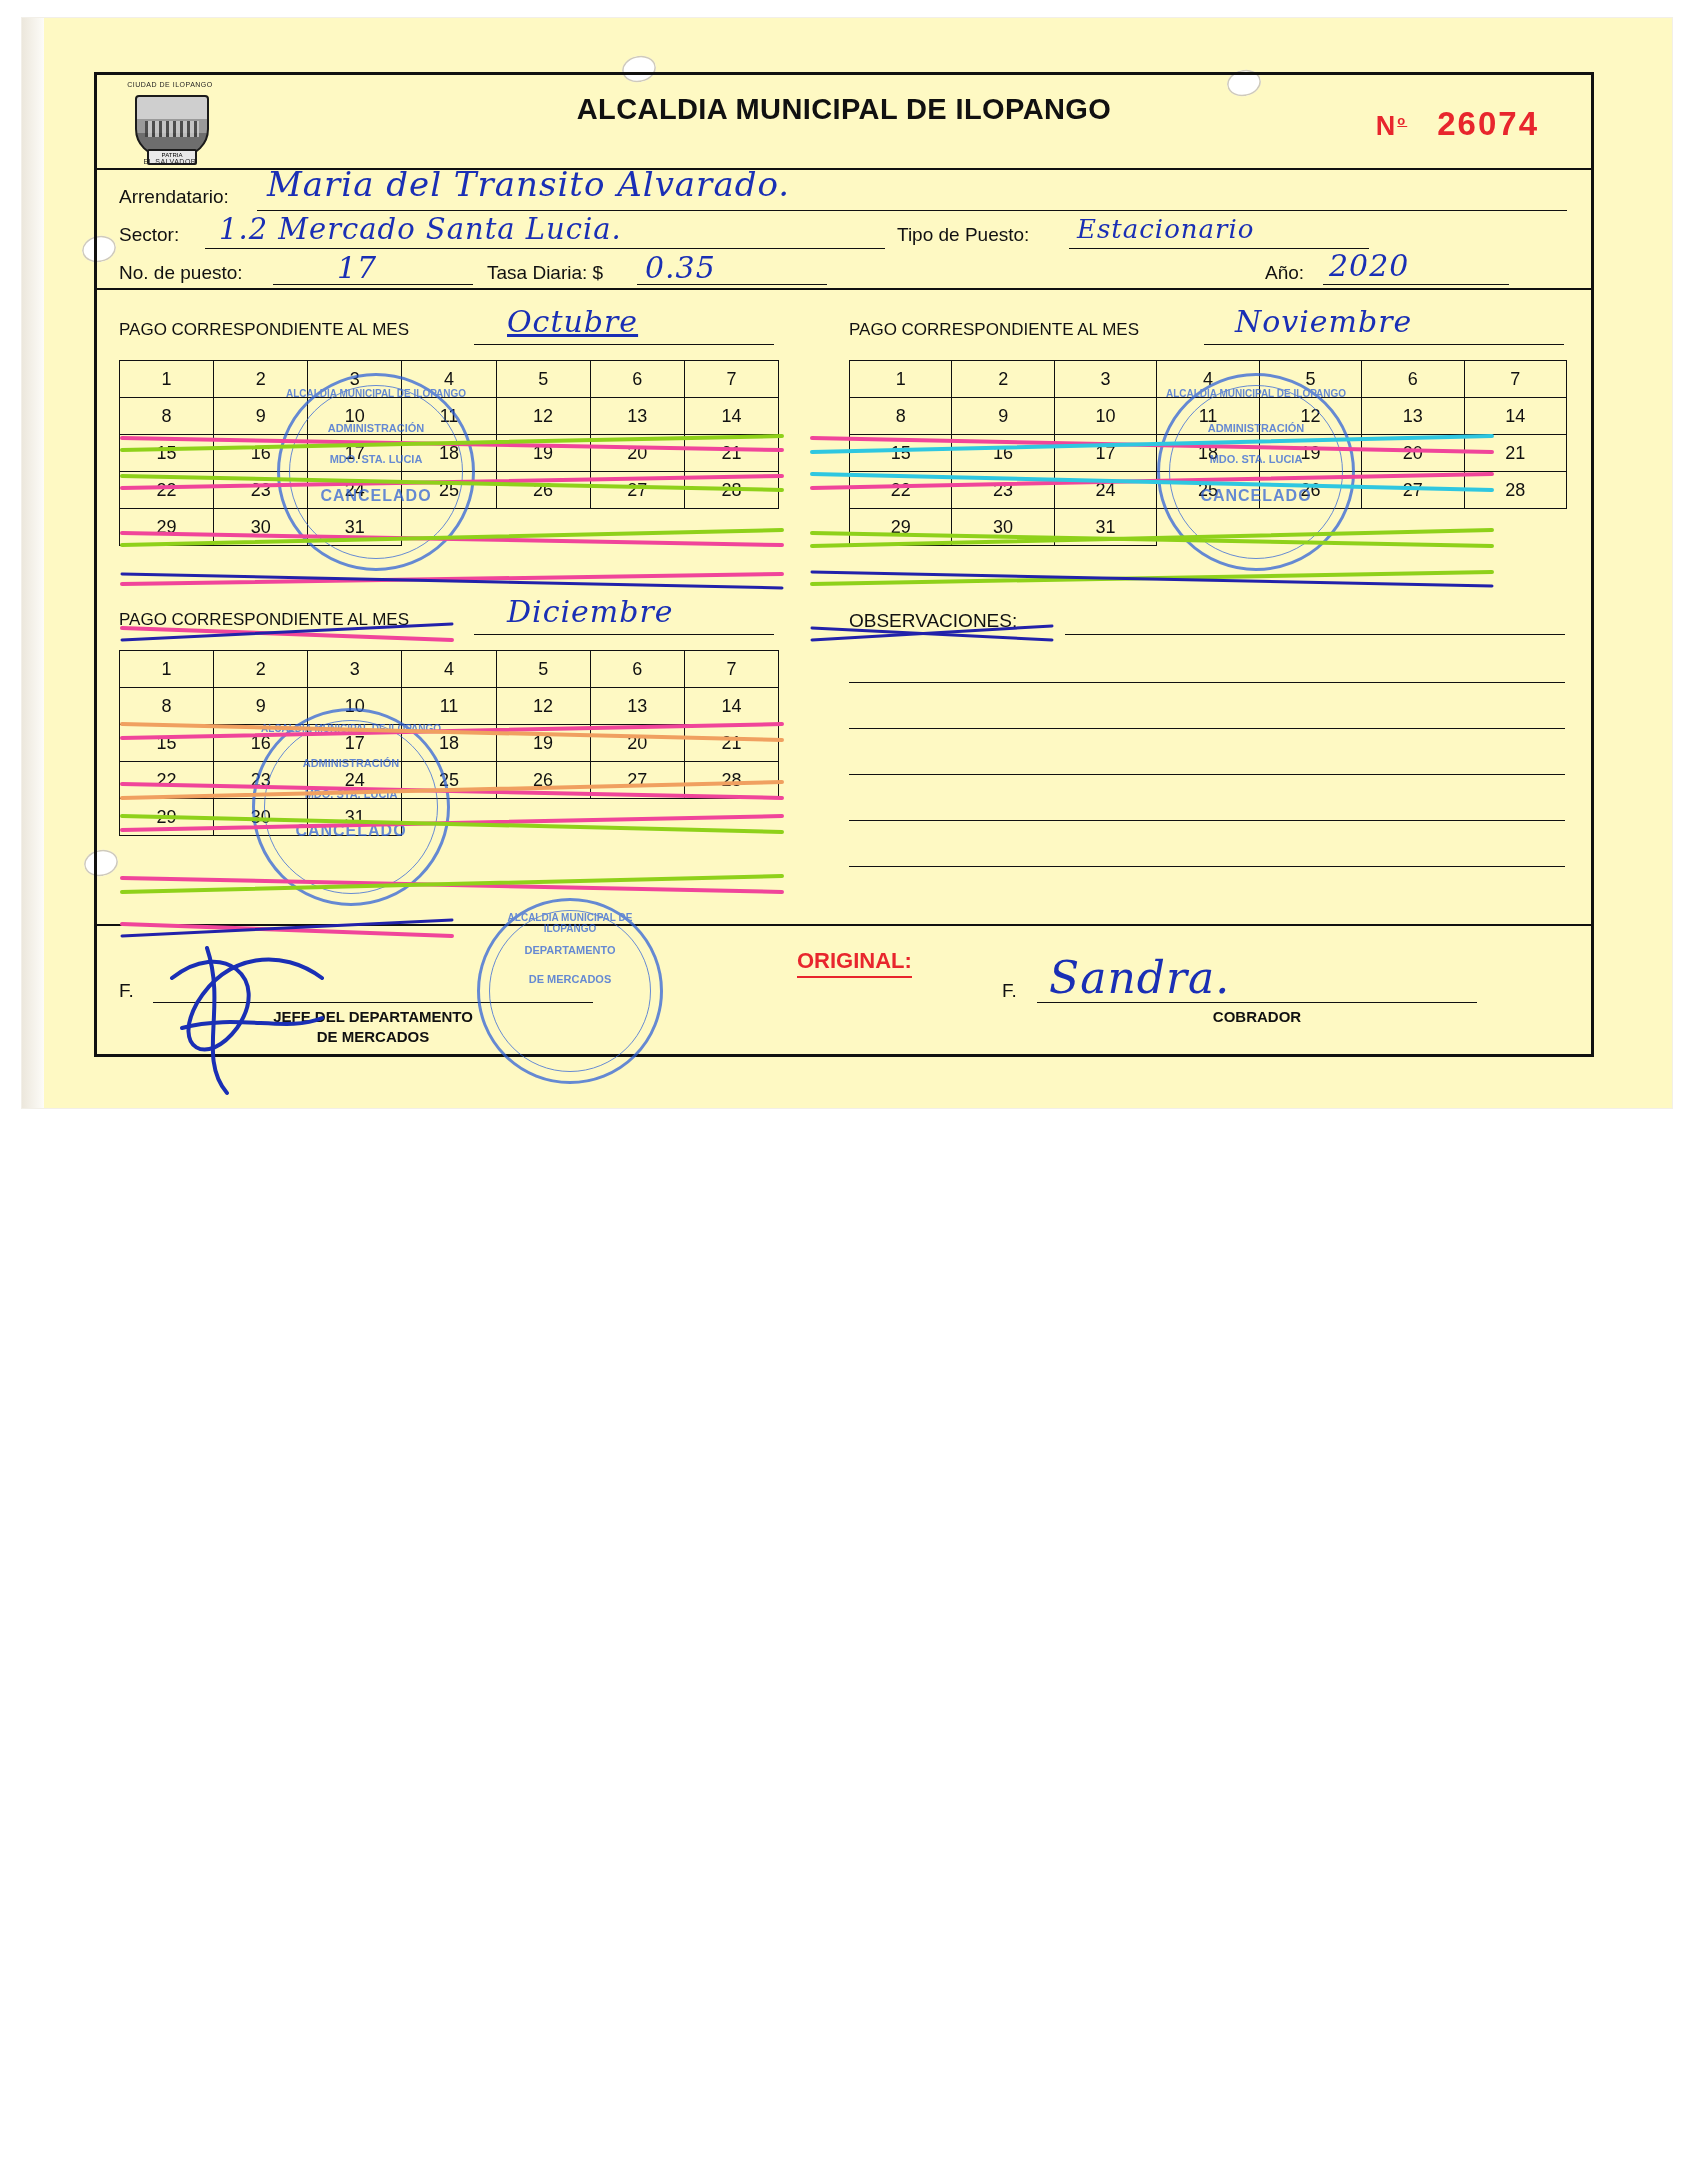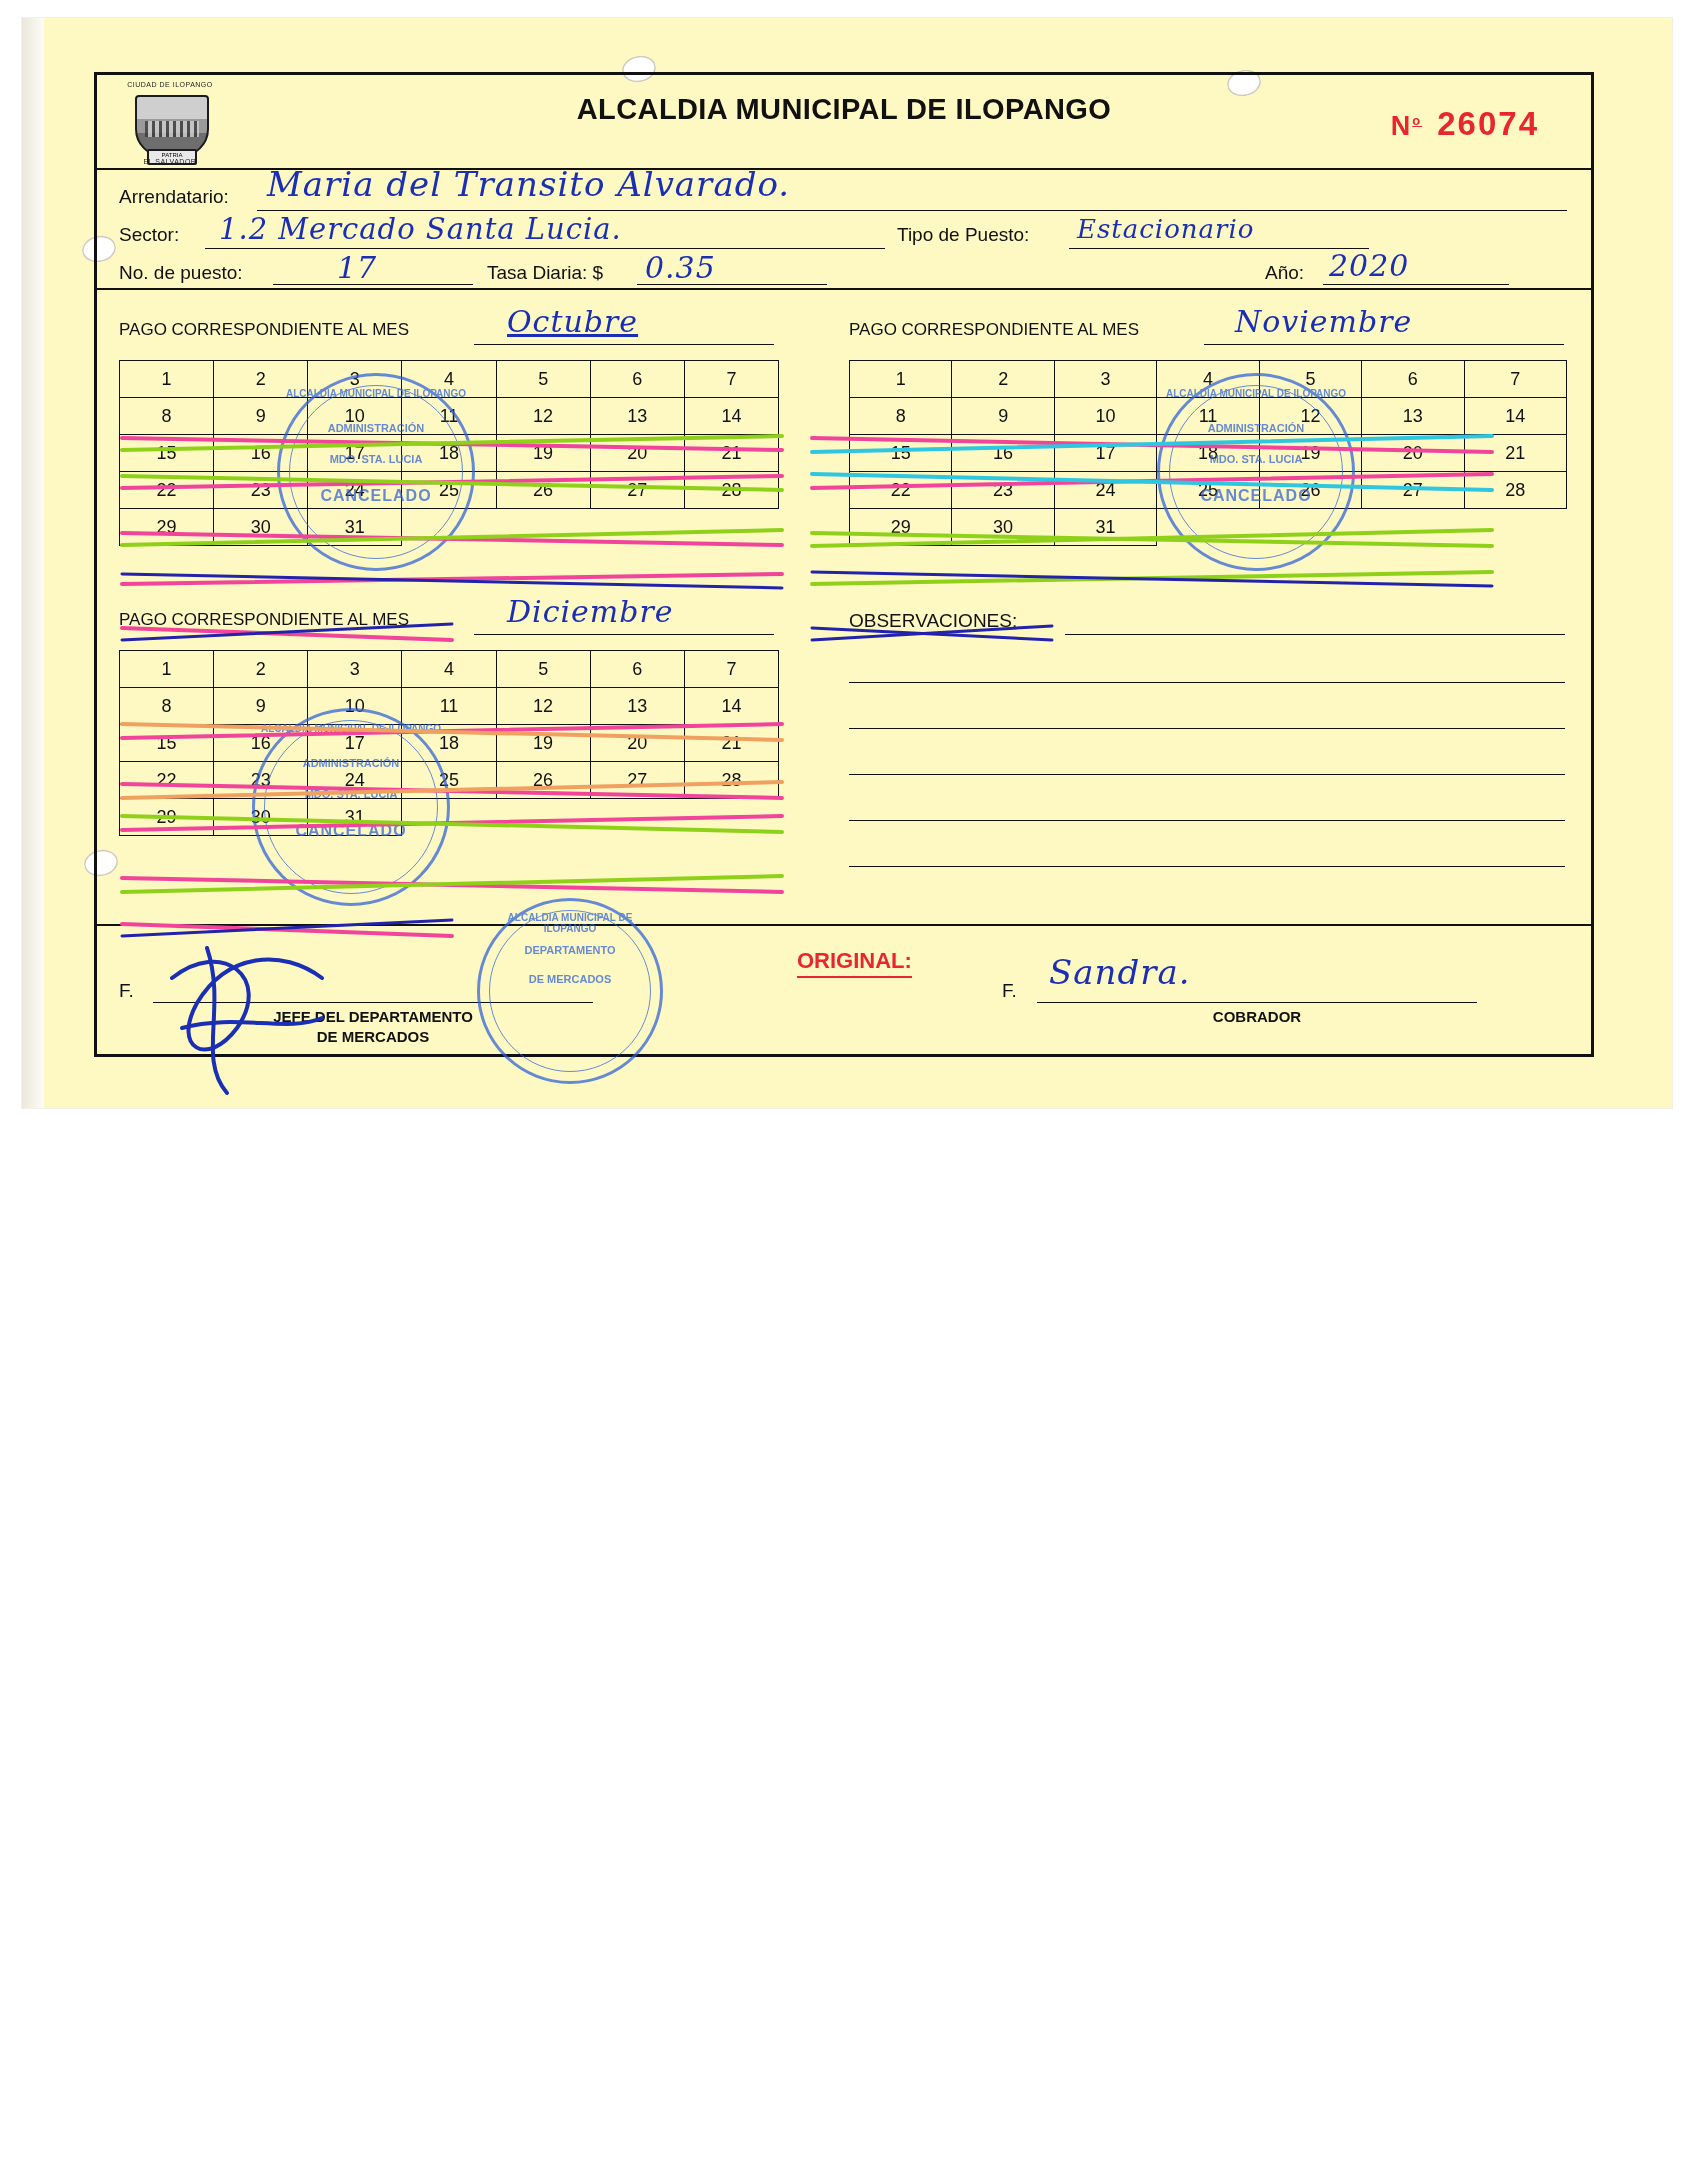--- a/index.html
+++ b/index.html
@@ -59,21 +59,21 @@
   .title1,.title2{
     position:absolute;left:0;width:100%;text-align:center;
     font-weight:bold;color:#111;letter-spacing:.4px;
   }
   .title1{top:18px;font-size:29px;}
   .title2{top:56px;font-size:29px;}
   .folio{
     position:absolute;right:52px;top:30px;color:#e8262d;font-weight:bold;
     font-size:33px;letter-spacing:2px;
   }
-  .folio .no{font-size:27px;margin-right:15px;}
+  .folio .no{font-size:27px;margin-right:30px;}
   .folio .no sup{font-size:13px;text-decoration:underline;}
   
   .info{
     position:absolute;left:0;top:95px;width:100%;height:120px;
     border-bottom:2px solid #111;box-sizing:border-box;
   }
   .lbl{position:absolute;font-size:19px;color:#111;}
   .ruleline{position:absolute;border-bottom:1.5px solid #111;height:0;}
   .hw{
     position:absolute;color:#1a2fb5;
@@ -367,21 +367,21 @@
     <div class="foot">
       <div class="fl" style="left:22px;top:54px;">F.</div>
       <div class="sig" style="left:56px;top:76px;width:440px;"></div>
       <div class="cap" style="left:56px;top:82px;width:440px;">JEFE DEL DEPARTAMENTO</div>
       <div class="cap" style="left:56px;top:102px;width:440px;">DE MERCADOS</div>
 
       <div class="orig"><span class="u">ORIGINAL:</span></div>
 
       <div class="fl" style="left:905px;top:54px;">F.</div>
       <div class="sig" style="left:940px;top:76px;width:440px;"></div>
-      <div class="hw" style="left:952px;top:26px;font-size:34px;">Sandra.</div>
+      <div class="hw" style="left:952px;top:26px;font-size:44px;">Sandra.</div>
       <div class="cap" style="left:940px;top:82px;width:440px;">COBRADOR</div>
     </div>
 
   </div>
 
   <div class="stamp" style="left:255px;top:355px;width:192px;height:192px;">
     <div class="ring"></div>
     <div class="arcTop">ALCALDIA MUNICIPAL DE ILOPANGO</div>
     <div class="t1">ADMINISTRACIÓN</div>
     <div class="t2">MDO. STA. LUCIA</div>

